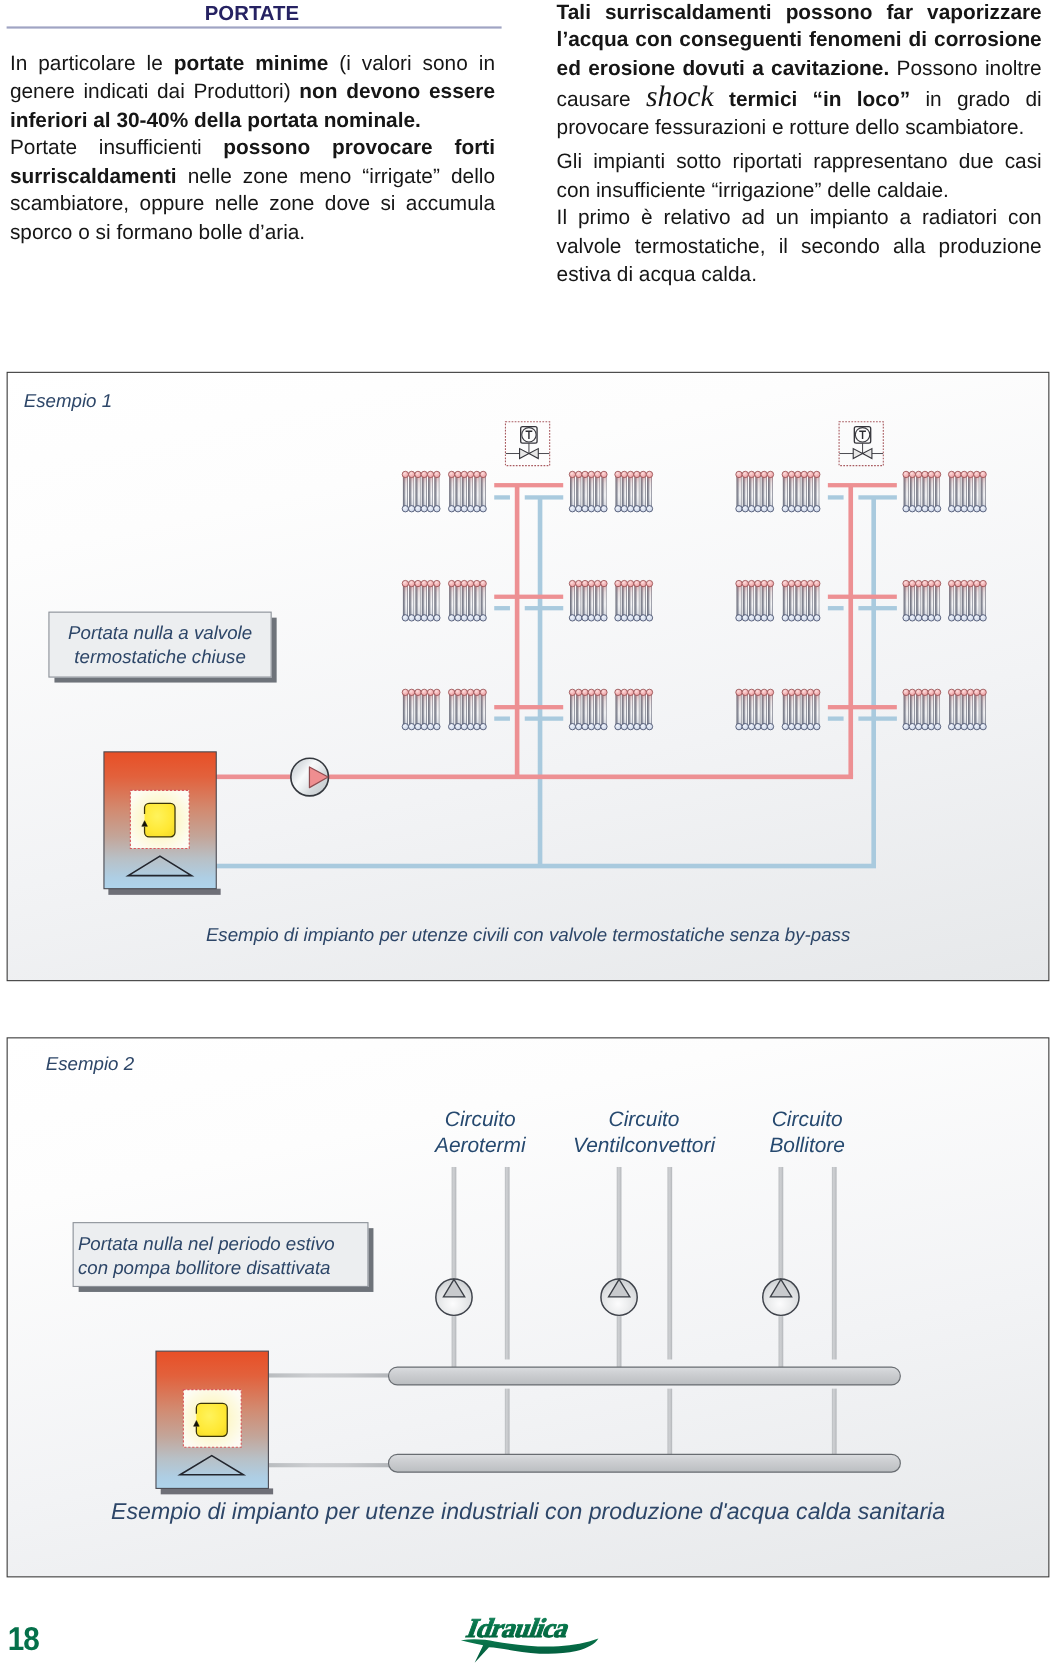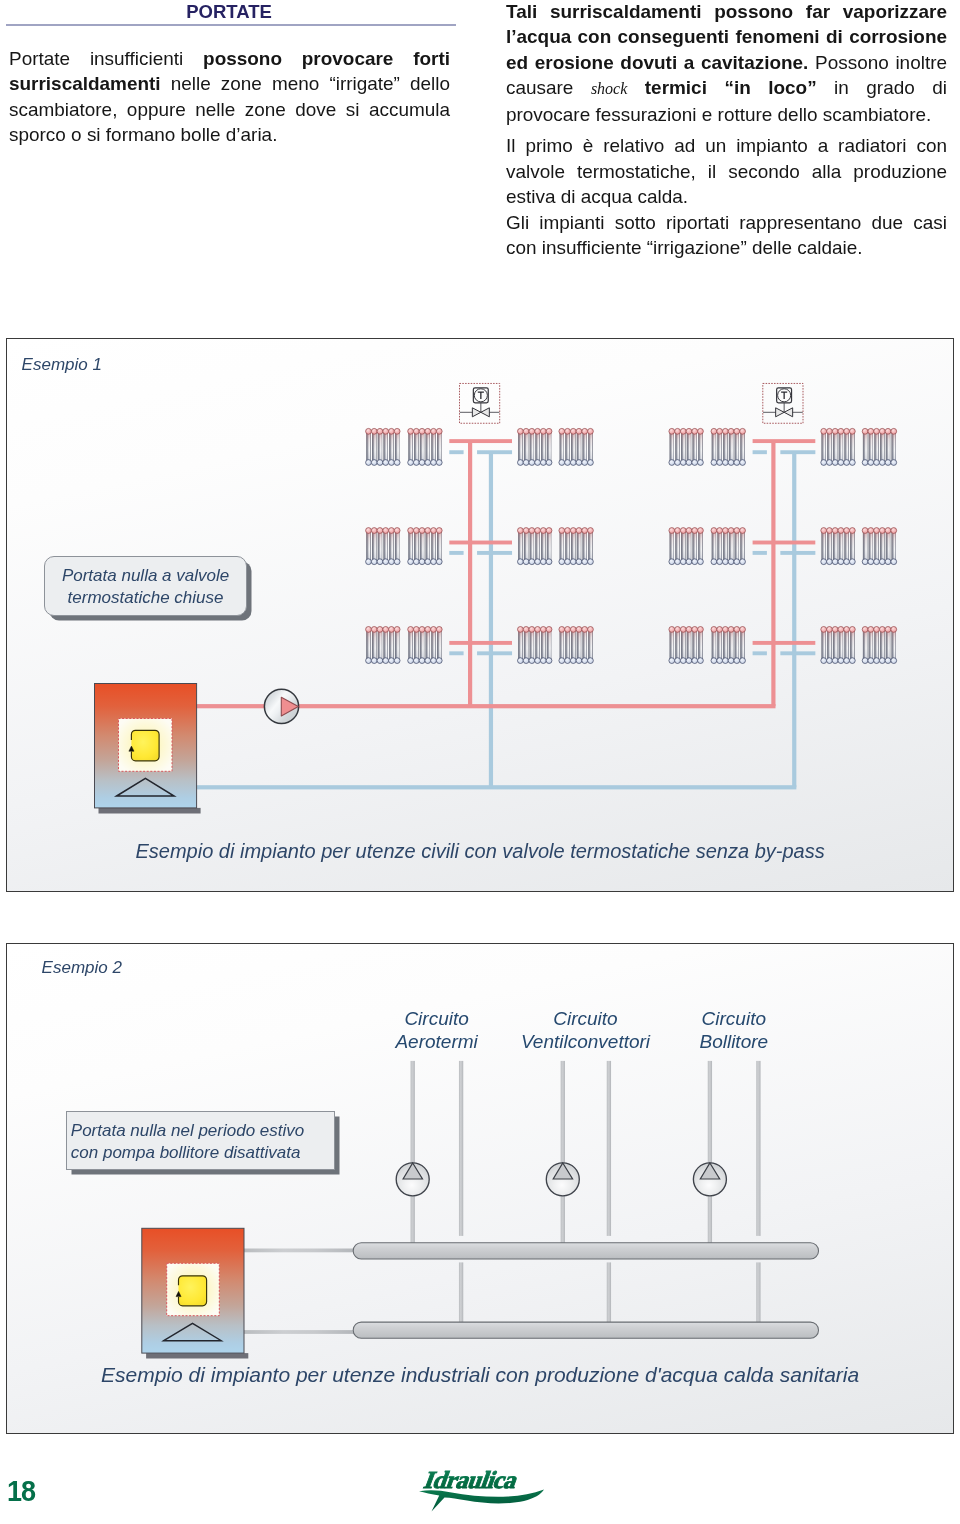--- a/index.html
+++ b/index.html
@@ -16,46 +16,47 @@
   #col-right{left:506px;top:-1px;width:441px;}
   #col-right p[data-name="paragraph-4"]{margin-bottom:6px;}
   .col p{margin:0;}
   .col .bold{font-weight:bold;}
 
   
   .diagram{position:absolute;border:1.4px solid #3a3a3a;box-sizing:border-box;overflow:hidden;}
   #diagram1{left:5.8px;top:338px;width:948.6px;height:553.6px;background:linear-gradient(168deg,#ffffff 0%,#fdfdfd 22%,#f2f3f5 62%,#e6e8ea 100%);}
   #diagram2{left:5.8px;top:942.6px;width:948.6px;height:491.6px;background:linear-gradient(168deg,#ffffff 0%,#fdfdfd 22%,#f2f3f5 62%,#e6e8ea 100%);}
   .ex-label{position:absolute;font-style:italic;font-size:17px;color:#2d4668;}
-  .caption{position:absolute;font-style:italic;font-size:20px;color:#2d4668;text-align:center;width:100%;}
+  .caption{position:absolute;font-style:italic;font-size:17px;color:#2d4668;text-align:center;width:100%;}
   .diagram svg{position:absolute;left:0;top:0;}
   .callout{position:absolute;background:#eceef0;border:1px solid #8d9299;box-shadow:5px 5px 0 -0.5px #6e737a;
            font-style:italic;font-size:17px;line-height:21.6px;color:#2d4668;text-align:center;box-sizing:border-box;}
-  #callout1{left:37.5px;top:217.4px;width:202.5px;height:59.5px;white-space:nowrap;padding:8px 0 0;border-radius:10px;}
+  #callout1{left:37.5px;top:217.4px;width:202.5px;height:59.5px;white-space:nowrap;padding:8px 0 0;}
   #callout2{left:59px;top:167.5px;width:269.5px;height:58.8px;white-space:nowrap;text-align:left;padding:8px 0 0 4px;}
   .circuit-label{position:absolute;font-style:italic;font-size:19px;line-height:23.2px;color:#26496f;text-align:center;width:139px;}
   #footer{position:absolute;left:0;top:1455px;width:960px;height:69px;}
   #page-number{position:absolute;left:7px;top:19px;font-size:30px;font-weight:bold;color:#05704a;letter-spacing:-1px;transform:scaleX(0.90);transform-origin:left top;}
   #logo{position:absolute;left:417px;top:6px;}
-  .shock{font-family:"Liberation Serif",serif;font-style:italic;font-weight:normal;font-size:16px;}
+  .shock{font-family:"Liberation Serif",serif;font-style:italic;font-weight:normal;font-size:27px;}
 </style>
 </head>
 <body>
 
 <div class="page" data-name="page">
   <div id="section-title" data-name="page-title">PORTATE</div>
   <div id="title-rule" data-name="title-divider"></div>
 
   <div class="col" id="col-left" data-name="body-column-left">
+      <p data-name="paragraph-2"><span data-name="text-run">In particolare le </span><span class="bold" data-name="text-run-bold">portate minime</span><span data-name="text-run"> (i valori sono in genere indicati dai Produttori) </span><span class="bold" data-name="text-run-bold">non devono essere inferiori al 30-40% della portata nominale.</span></p>
       <p data-name="paragraph-3"><span data-name="text-run">Portate insufficienti </span><span class="bold" data-name="text-run-bold">possono provocare forti surriscaldamenti</span><span data-name="text-run"> nelle zone meno “irrigate” dello scambiatore, oppure nelle zone dove si accumula sporco o si formano bolle d’aria.</span></p>
     </div>
   <div class="col" id="col-right" data-name="body-column-right">
       <p data-name="paragraph-4"><span class="bold" data-name="text-run-bold">Tali surriscaldamenti possono far vaporizzare l’acqua con conseguenti fenomeni di corrosione ed erosione dovuti a cavitazione.</span><span data-name="text-run"> Possono inoltre causare </span><span class="shock" data-name="text-run-italic-serif">shock</span><span data-name="text-run"> </span><span class="bold" data-name="text-run-bold">termici “in loco”</span><span data-name="text-run"> in grado di provocare fessurazioni e rotture dello scambiatore.</span></p>
+      <p data-name="paragraph-5"><span data-name="text-run">Gli impianti sotto riportati rappresentano due casi con insufficiente “irrigazione” delle caldaie.</span></p>
       <p data-name="paragraph-6"><span data-name="text-run">Il primo è relativo ad un impianto a radiatori con valvole termostatiche, il secondo alla produzione estiva di acqua calda.</span></p>
-      <p data-name="paragraph-5"><span data-name="text-run">Gli impianti sotto riportati rappresentano due casi con insufficiente “irrigazione” delle caldaie.</span></p>
     </div>
 
   <div class="diagram" id="diagram1" data-name="diagram-example-1">
     <div class="ex-label" id="ex1-label" style="left:14.8px;top:16.2px;" data-name="example-1-label">Esempio 1</div>
     <svg width="948" height="554" viewBox="0 0 948 554" data-name="example-1-schematic">
 <defs>
           <linearGradient id="elemg" x1="0" y1="0" x2="1" y2="0">
             <stop offset="0" stop-color="#4d505e"></stop>
             <stop offset="0.13" stop-color="#7b7e8b"></stop>
             <stop offset="0.34" stop-color="#9fa1aa"></stop>

